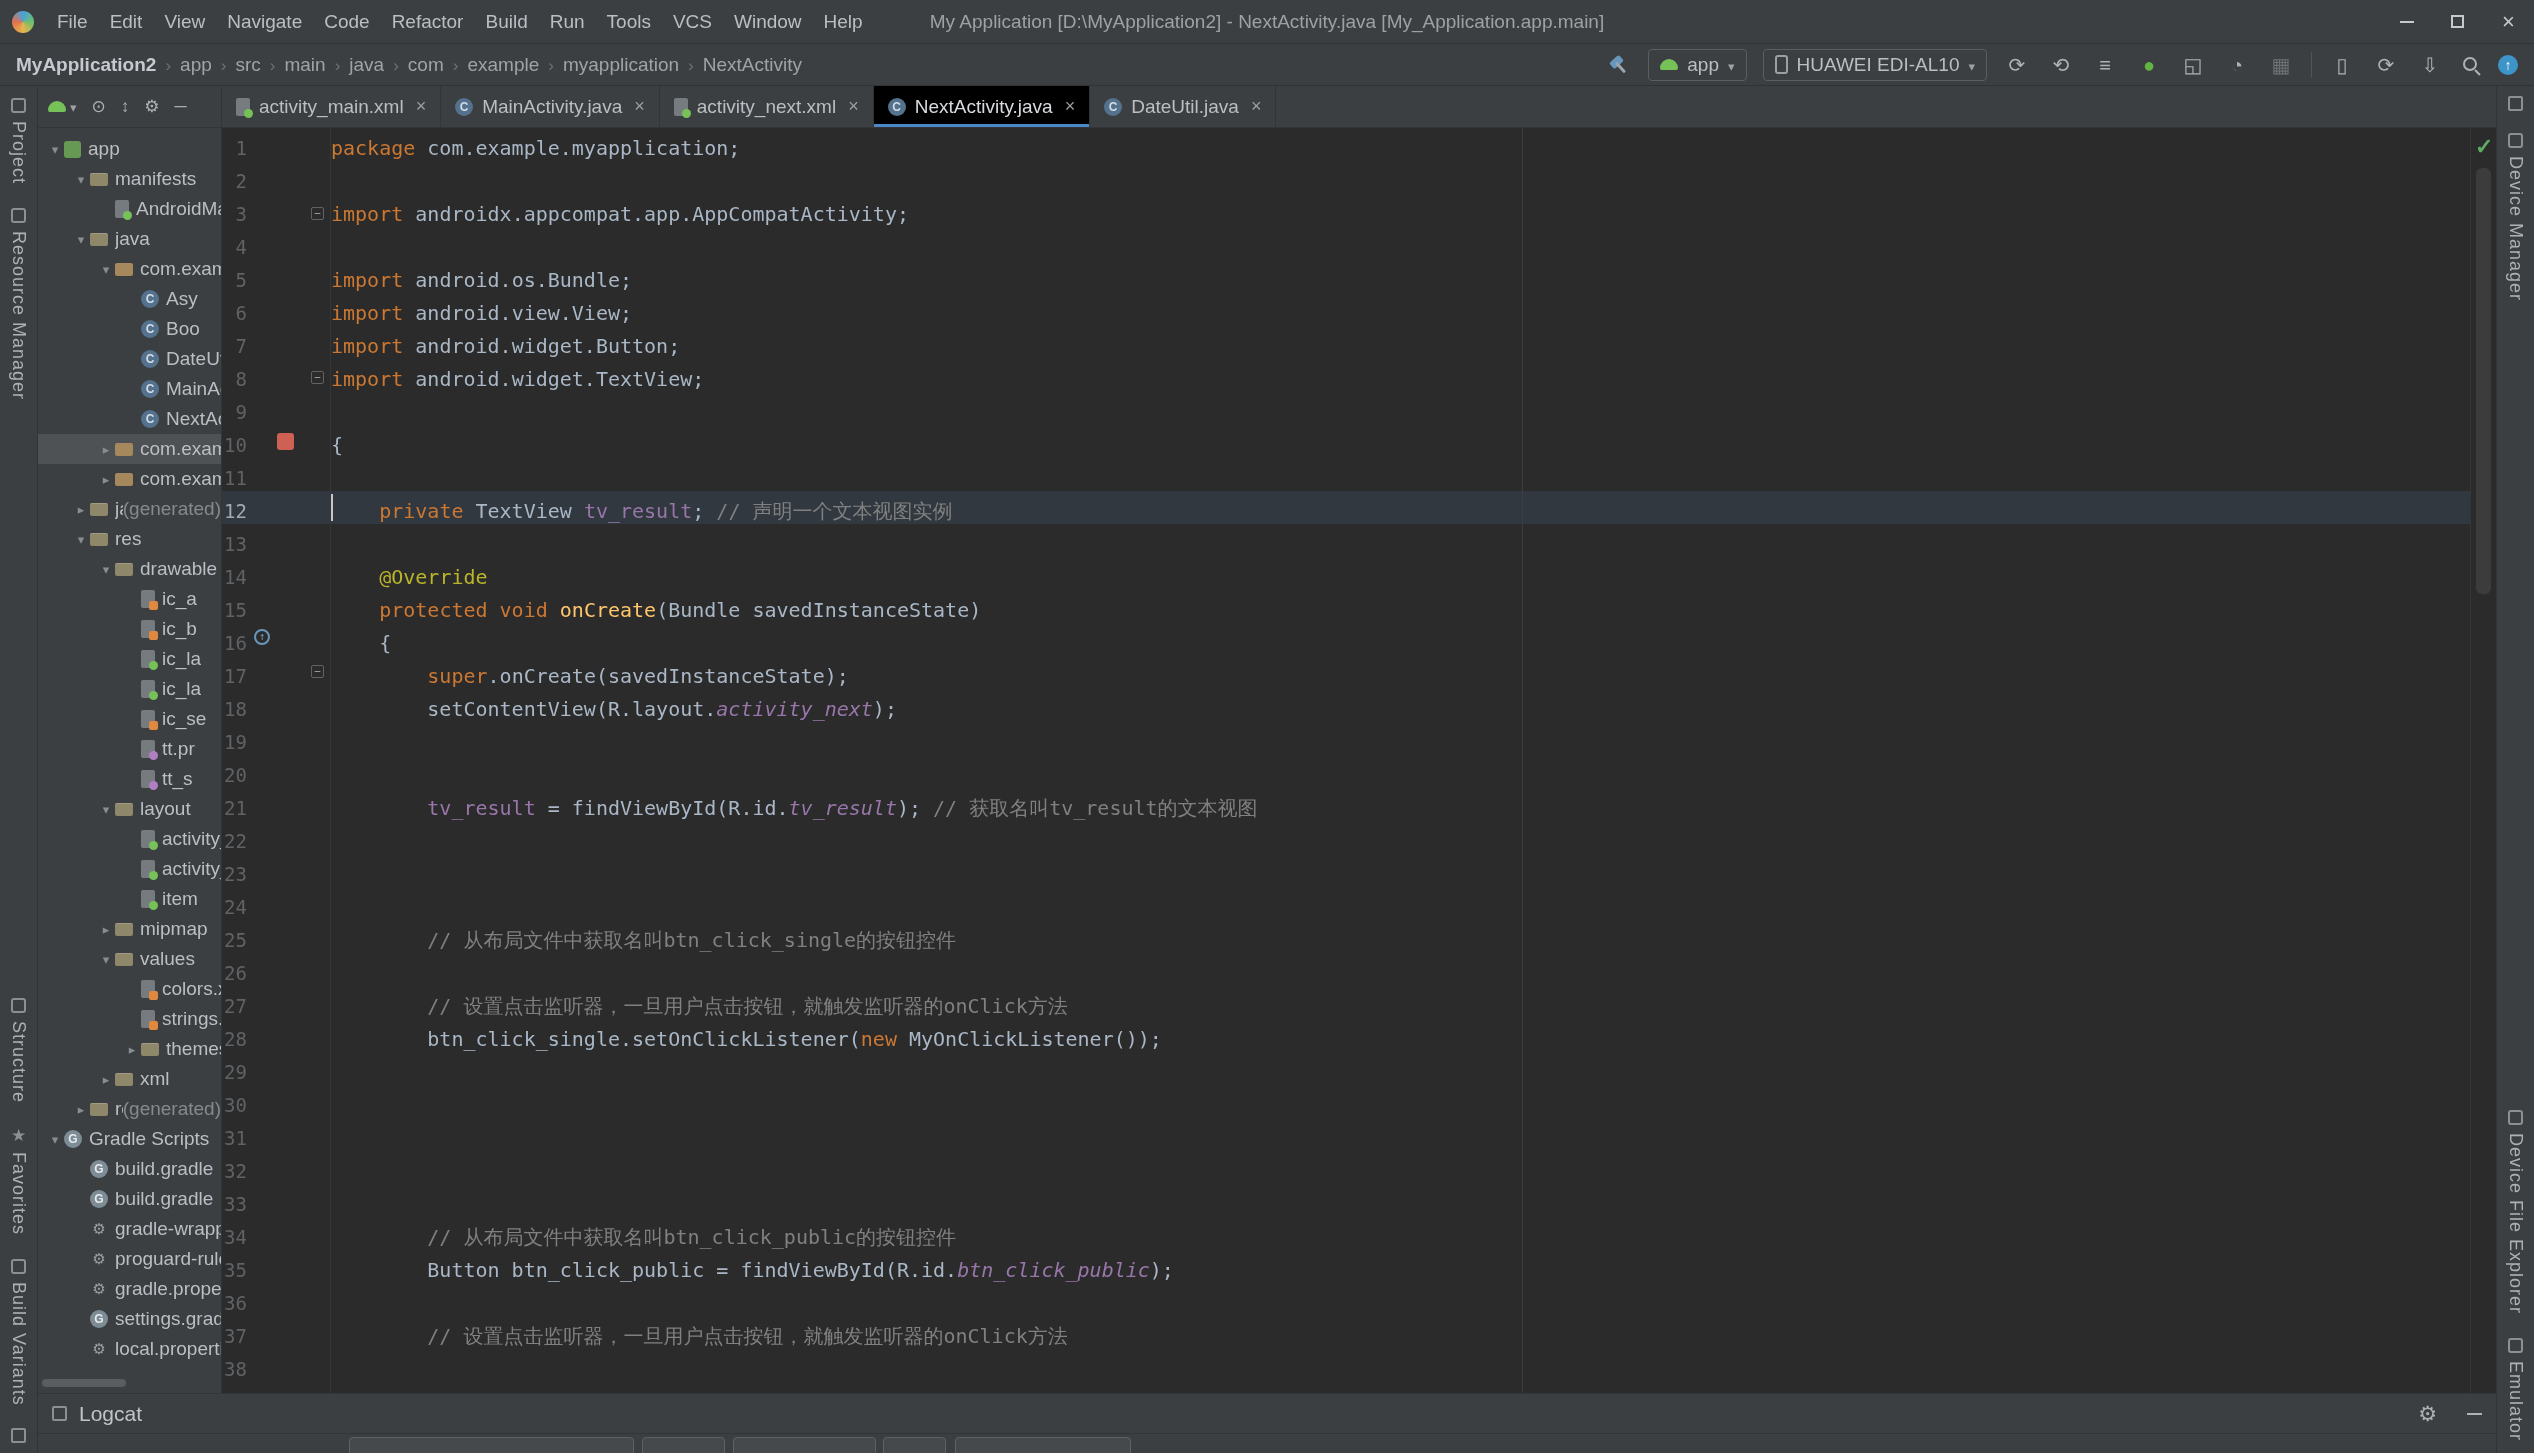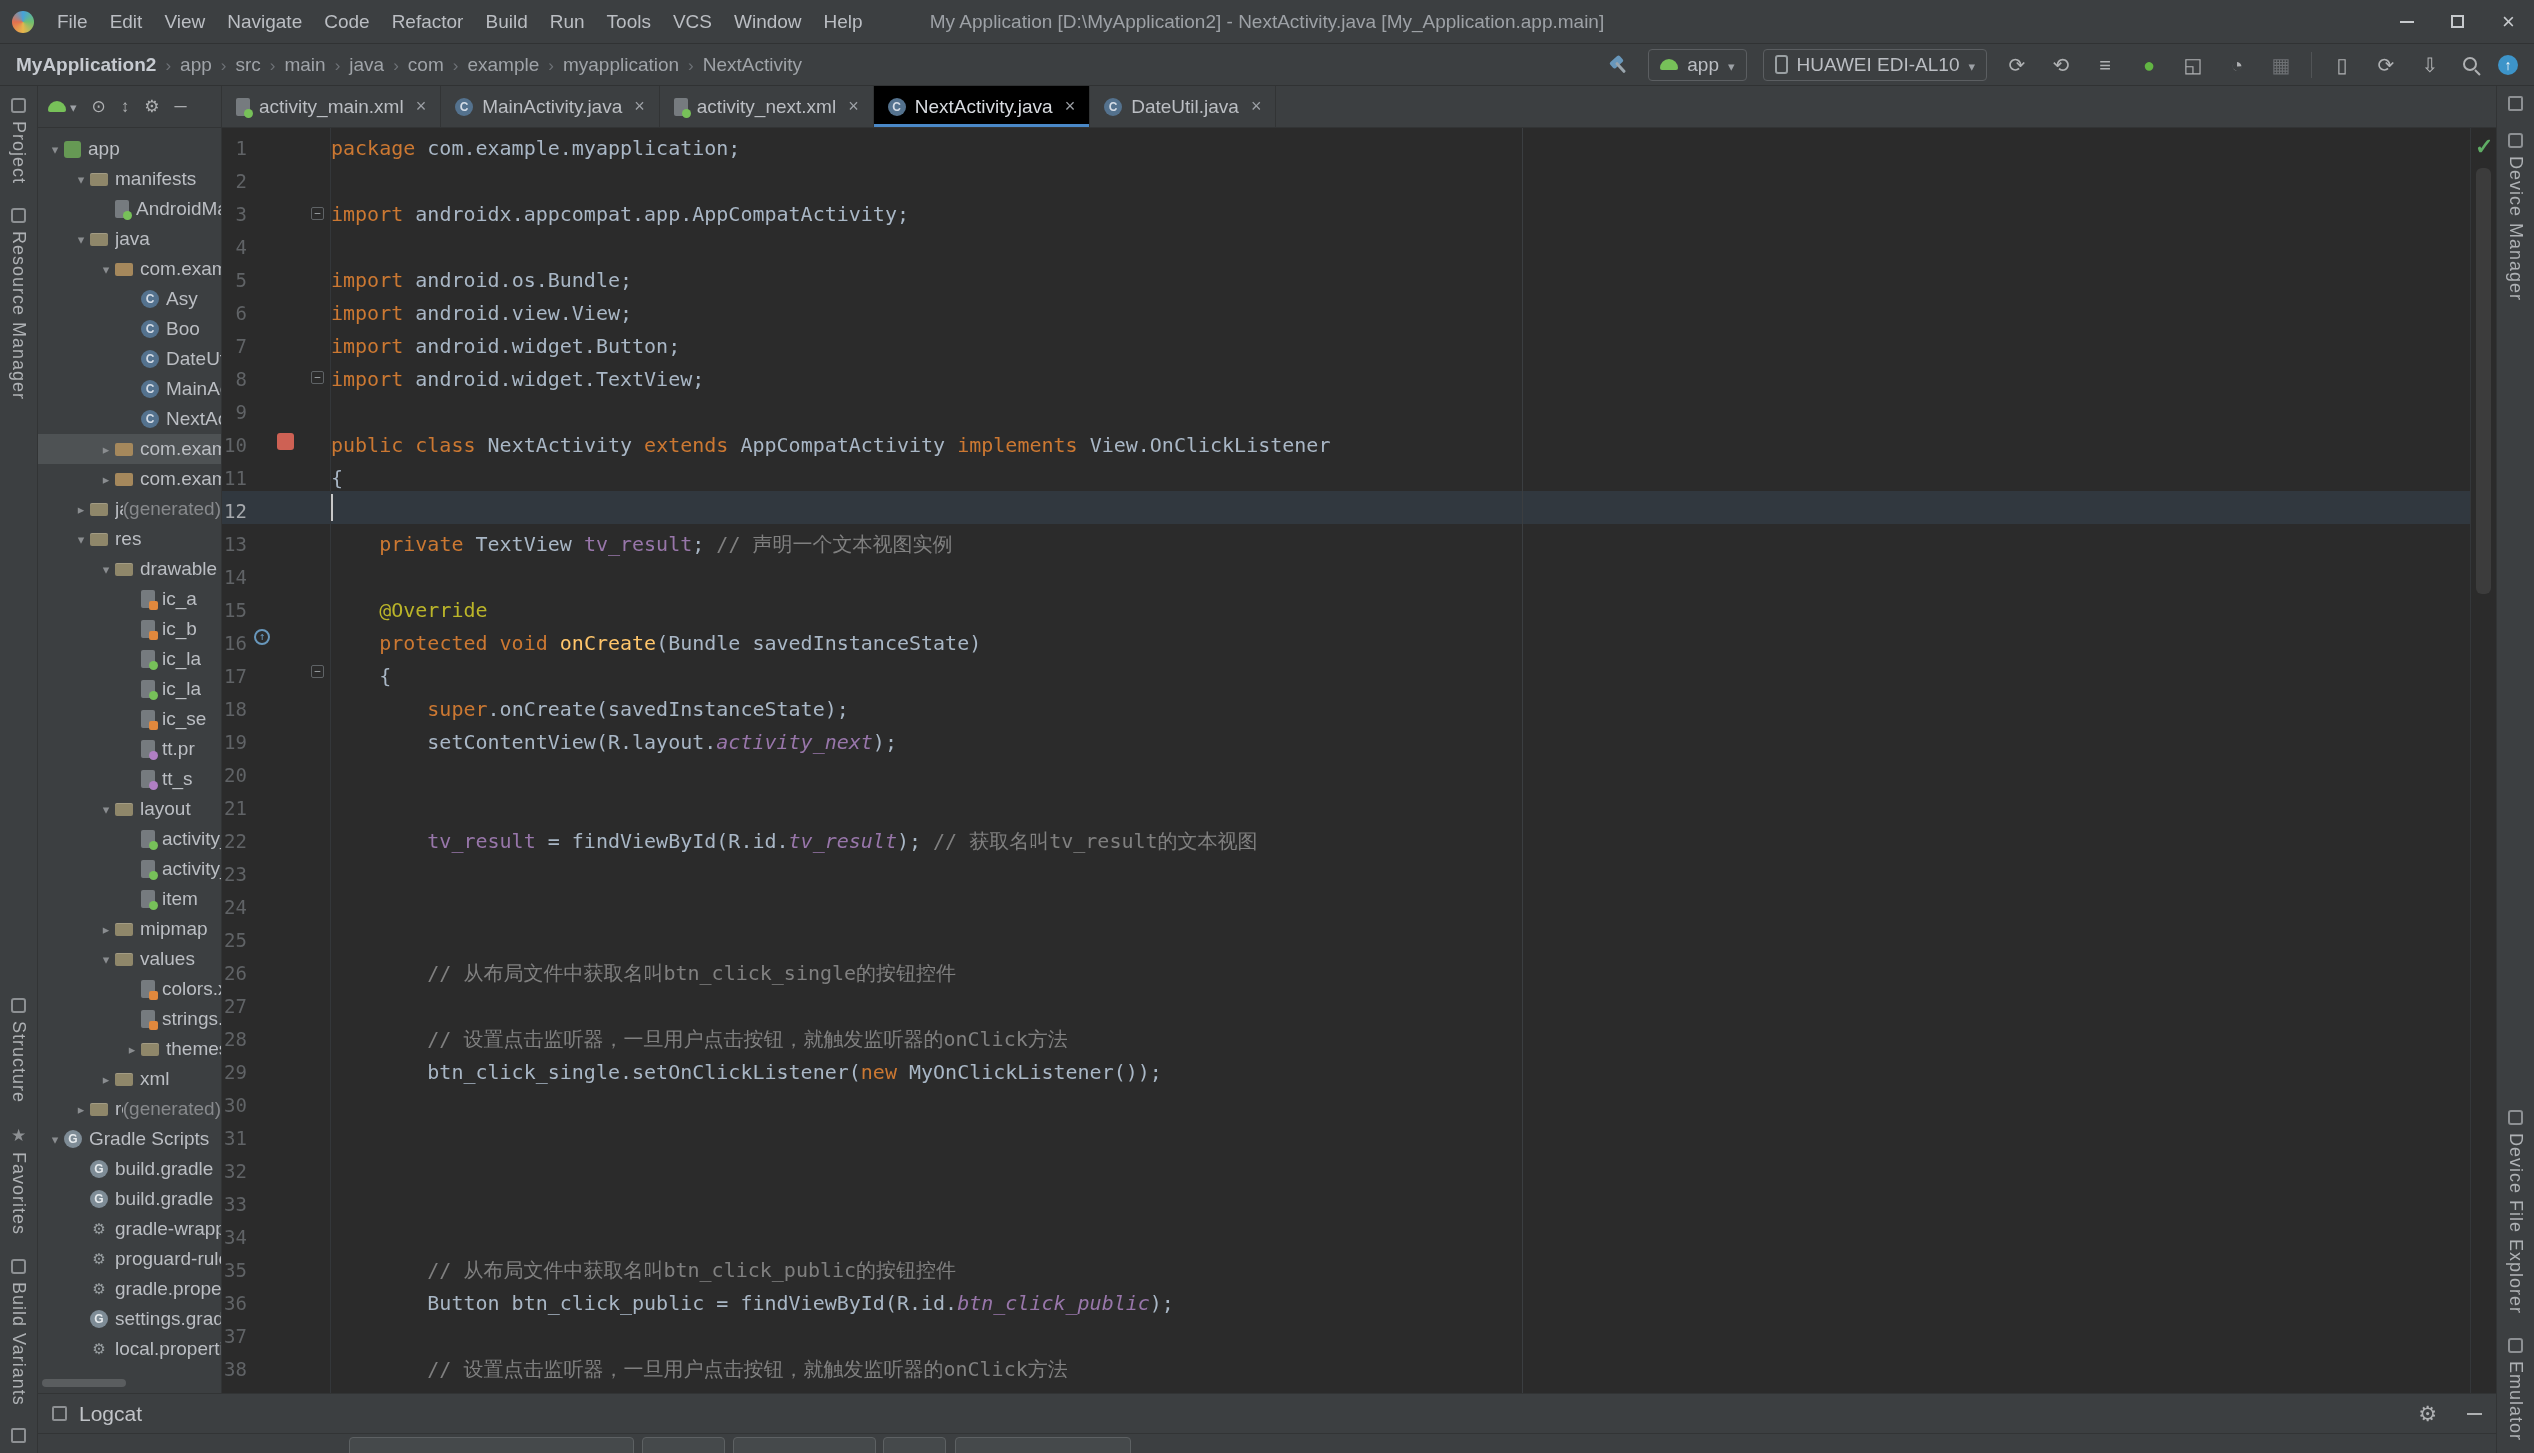--- a/index.html
+++ b/index.html
@@ -536,21 +536,20 @@
               <div id="code-lines">
                   <div class="cline"><span class="tk-k">package </span><span class="tk-p">com.example.myapplication;</span></div>
                   <div class="cline"></div>
                   <div class="cline"><span class="tk-k">import </span><span class="tk-p">androidx.appcompat.app.AppCompatActivity;</span></div>
                   <div class="cline"></div>
                   <div class="cline"><span class="tk-k">import </span><span class="tk-p">android.os.Bundle;</span></div>
                   <div class="cline"><span class="tk-k">import </span><span class="tk-p">android.view.View;</span></div>
                   <div class="cline"><span class="tk-k">import </span><span class="tk-p">android.widget.Button;</span></div>
                   <div class="cline"><span class="tk-k">import </span><span class="tk-p">android.widget.TextView;</span></div>
                   <div class="cline"></div>
-                  <div class="cline"><span class="tk-k">public class </span><span class="tk-p">NextActivity </span><span class="tk-k">extends </span><span class="tk-p">AppCompatActivity </span><span class="tk-k">implements </span><span class="tk-p">View.OnClickListener</span></div>
                   <div class="cline"><span class="tk-p">{</span></div>
                   <div class="cline"></div>
                   <div class="cline"><span class="tk-p">    </span><span class="tk-k">private </span><span class="tk-p">TextView </span><span class="tk-f">tv_result</span><span class="tk-p">; </span><span class="tk-c">// 声明一个文本视图实例</span></div>
                   <div class="cline"></div>
                   <div class="cline"><span class="tk-p">    </span><span class="tk-a">@Override</span></div>
                   <div class="cline"><span class="tk-p">    </span><span class="tk-k">protected void </span><span class="tk-m">onCreate</span><span class="tk-p">(Bundle savedInstanceState)</span></div>
                   <div class="cline"><span class="tk-p">    {</span></div>
                   <div class="cline"><span class="tk-p">        </span><span class="tk-k">super</span><span class="tk-p">.onCreate(savedInstanceState);</span></div>
                   <div class="cline"><span class="tk-p">        setContentView(R.layout.</span><span class="tk-fi">activity_next</span><span class="tk-p">);</span></div>
                   <div class="cline"></div>

